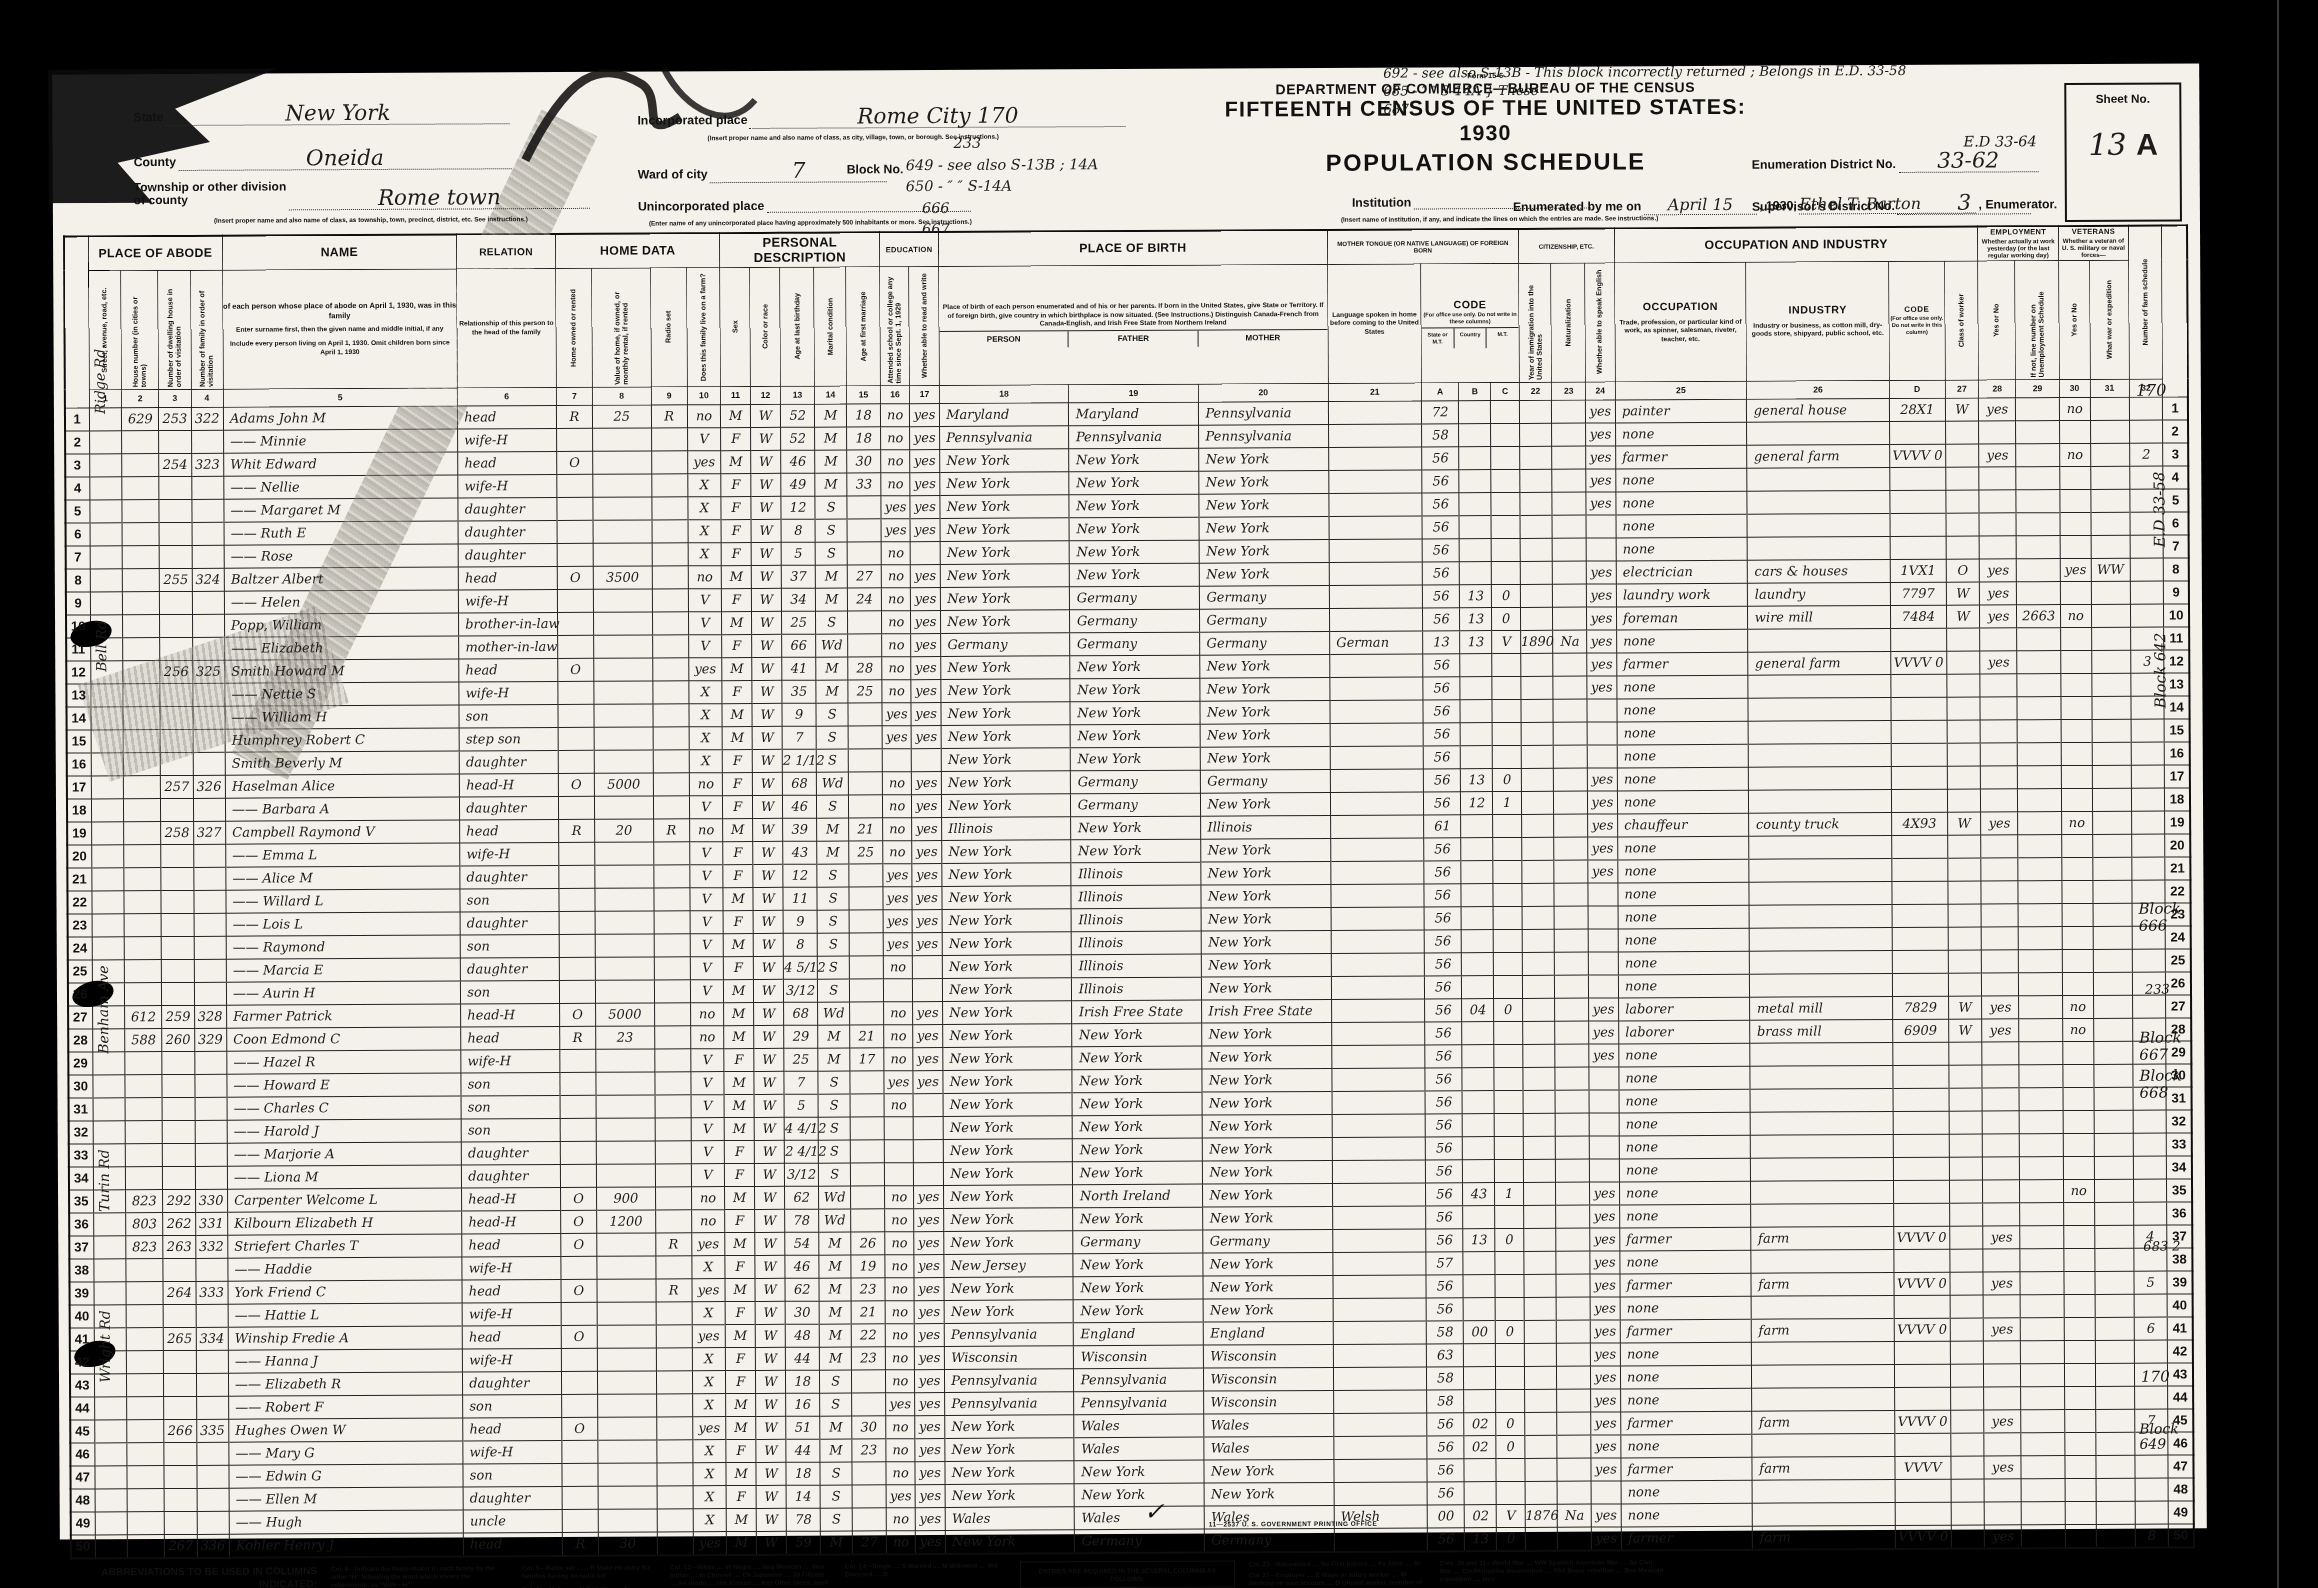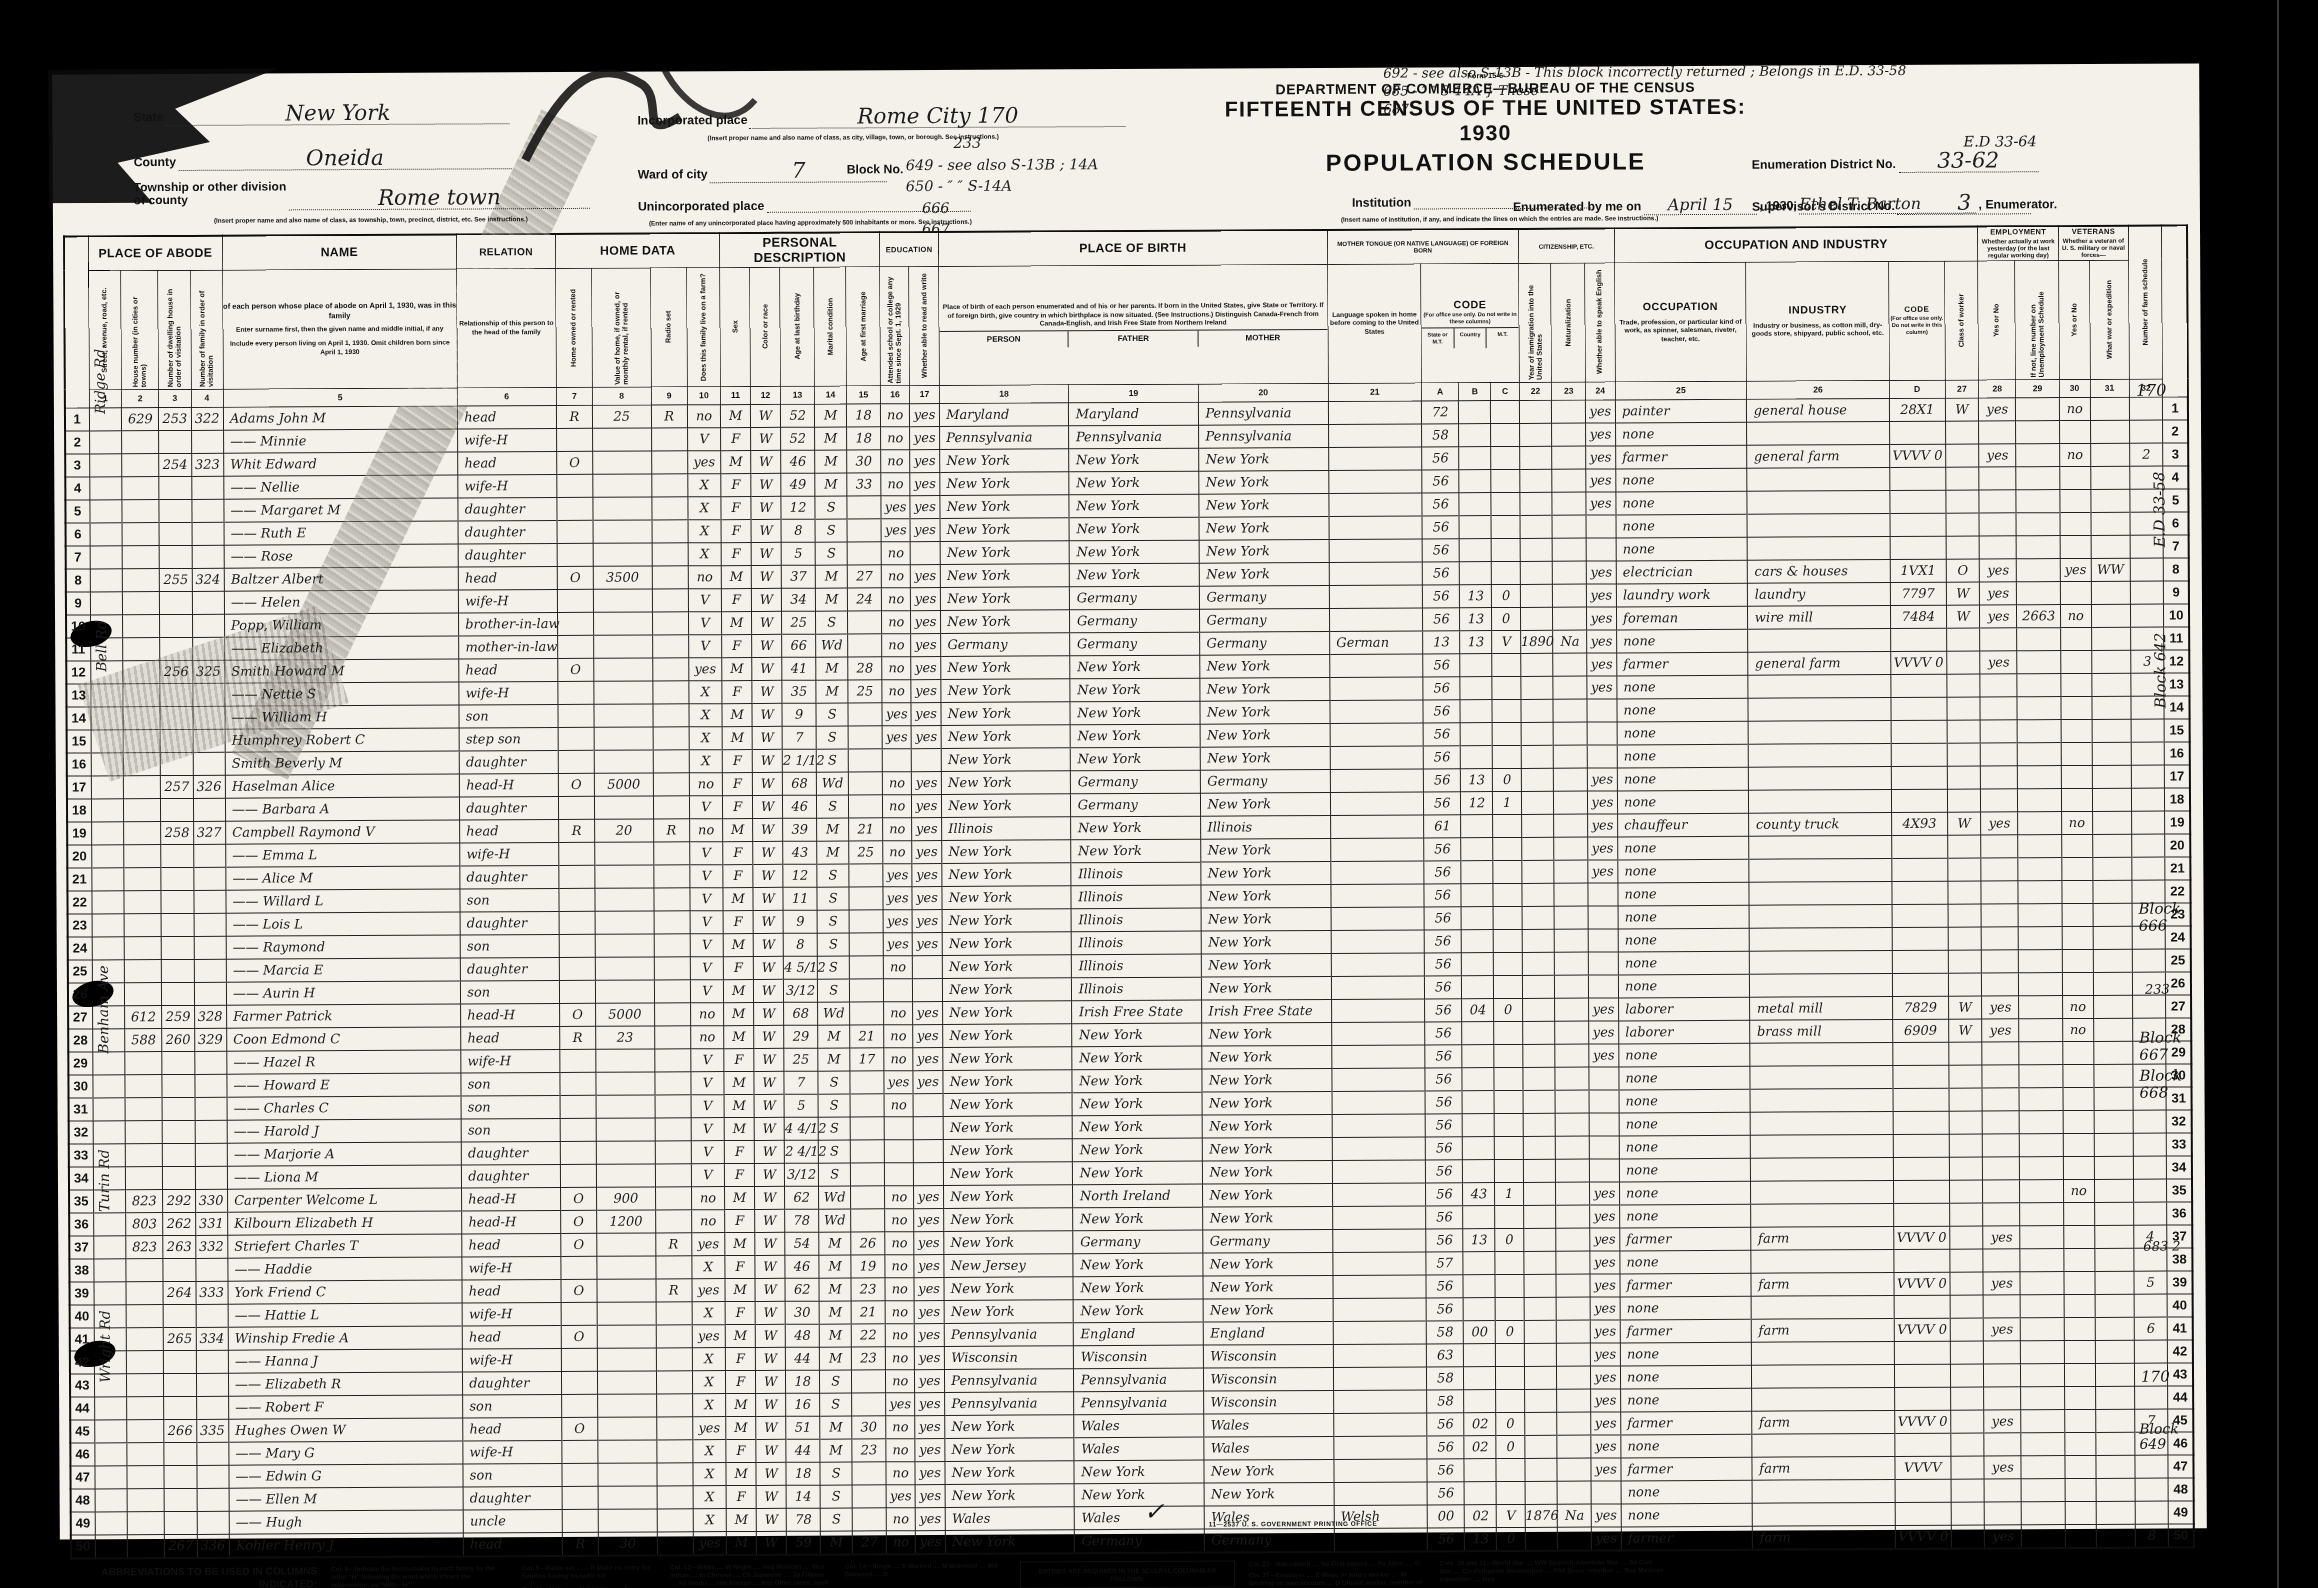--- a/index.html
+++ b/index.html
@@ -149,20 +149,25 @@
     </div>
     <div class="ann" style="left:1911px;top:69px;font-size:14.5px;position:absolute">E.D 33-64</div>
 
     <div class="abs" style="left:1699px;top:85px">
       <span class="lbl">Enumeration District No.</span>
       <span class="uline hw hw-lg" style="width:140px;text-align:center">33-62</span>
     </div>
     <div class="abs" style="left:1699px;top:127px">
       <span class="lbl">Supervisor's District No.</span>
       <span class="uline hw hw-lg" style="width:134px;text-align:center">3</span>
+    </div>
+    <div class="sheetbox">
+      <div class="slab">Sheet No.</div>
+      <div class="sval hw"><span>13</span>
+        <b>A</b></div>
     </div>
     <div class="abs" style="left:1460px;top:131px;white-space:nowrap">
       <span class="lbl">Enumerated by me on</span>
       <span class="uline hw hw-md" style="width:113px;text-align:center">April 15</span>
       <span class="lbl">, 1930,</span>
       <span class="uline hw hw-md" style="width:177px;text-align:left">Ethel T. Barton</span>
       <span class="lbl">, Enumerator.</span>
     </div>
   </div>
 

